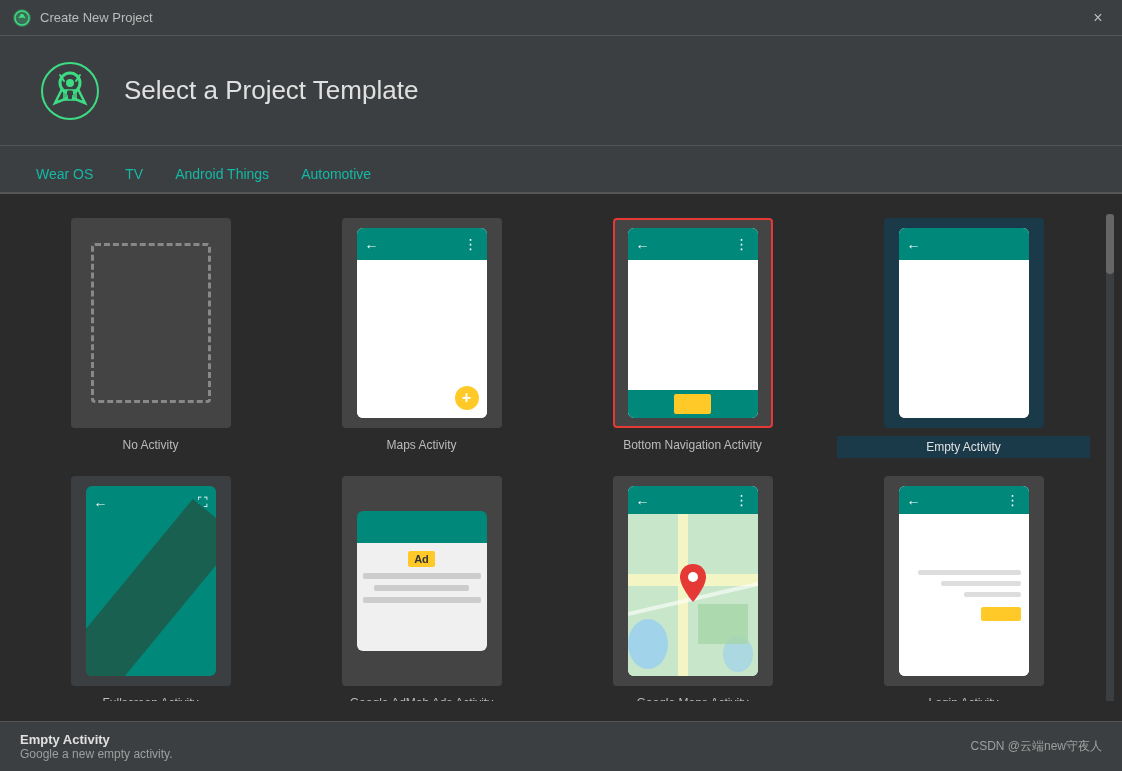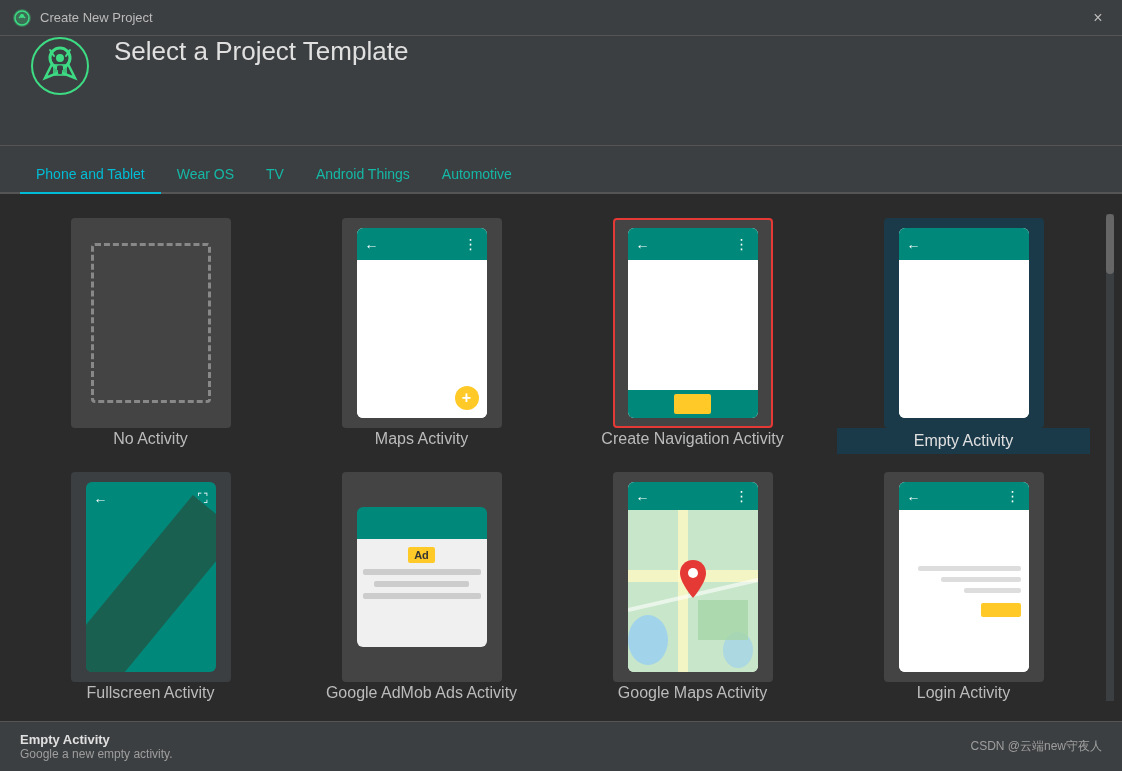--- a/index.html
+++ b/index.html
@@ -44,21 +44,22 @@
       display: flex;
       align-items: center;
       justify-content: center;
     }
 
     
     .header {
       background: #3c3f41;
       height: 110px;
       display: flex;
-      padding: 0 30px;
+      align-items: center;
+      padding: 0 40px;
       gap: 24px;
       border-bottom: 1px solid #555;
     }
     .header-logo {
       width: 60px;
       height: 60px;
       background: #3c3f41;
       display: flex;
       align-items: center;
       justify-content: center;
@@ -144,23 +145,23 @@
     .card-preview.selected {
       border-color: #e53935;
     }
     .card-preview.highlighted {
       background: #1a3a4a;
       border-color: transparent;
     }
 
     .card-label {
       color: #bbbbbb;
-      font-size: 16px;
+      font-size: 12px;
       text-align: center;
-      margin-top: 0;
+      margin-top: 8px;
       padding: 2px 4px;
     }
     .card-label.selected-label {
       background: #1a3a4a;
       color: #e0e0e0;
       width: 100%;
       text-align: center;
       padding: 4px;
     }
 
@@ -480,21 +481,20 @@
 
       <rect x="23" y="28" width="14" height="12" rx="2" fill="#3ddc84" opacity="0.8"></rect>
       <path d="M27 31 C27 29 33 29 33 31 L33 34 L27 34 Z" fill="#3c3f41"></path>
       <rect x="28" y="33" width="4" height="5" rx="1" fill="#3c3f41"></rect>
     </svg>
   </div>
   <h1 class="header-title">Select a Project Template</h1>
 </div>
 
 <div class="tabs-bar">
-  <div class="tab active">Phone and Tablet</div>
   <div class="tab">Wear OS</div>
   <div class="tab">TV</div>
   <div class="tab">Android Things</div>
   <div class="tab">Automotive</div>
 </div>
 
 <div class="main-content">
   <div class="template-grid">
 
     <div class="template-card">
@@ -527,21 +527,21 @@
             <span class="phone-header-dots">⋮</span>
           </div>
           <div class="bottom-nav-body"></div>
           <div class="bottom-nav-bottom">
             <div class="nav-tab-item"></div>
             <div class="nav-tab-item active-tab"></div>
             <div class="nav-tab-item"></div>
           </div>
         </div>
       </div>
-      <div class="card-label">Create Navigation Activity</div>
+      <div class="card-label">Bottom Navigation Activity</div>
     </div>
 
     <div class="template-card">
       <div class="card-preview highlighted">
         <div class="phone-mockup">
           <div class="phone-header">
             <span class="phone-header-arrow">←</span>
           </div>
           <div class="phone-body"></div>
         </div>

